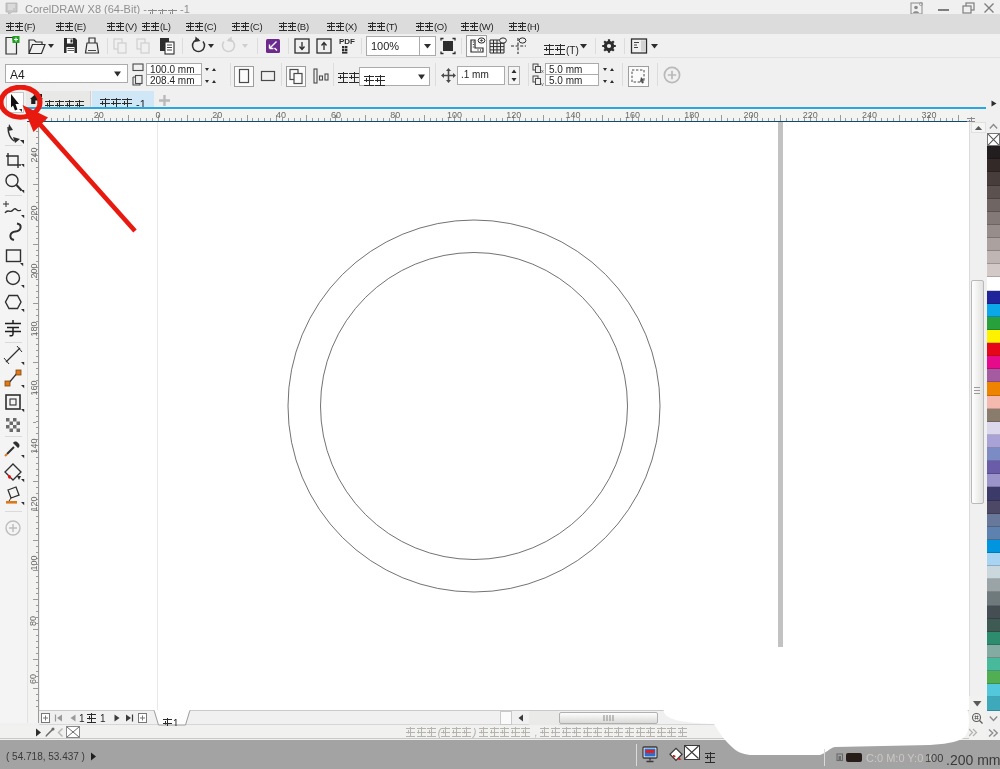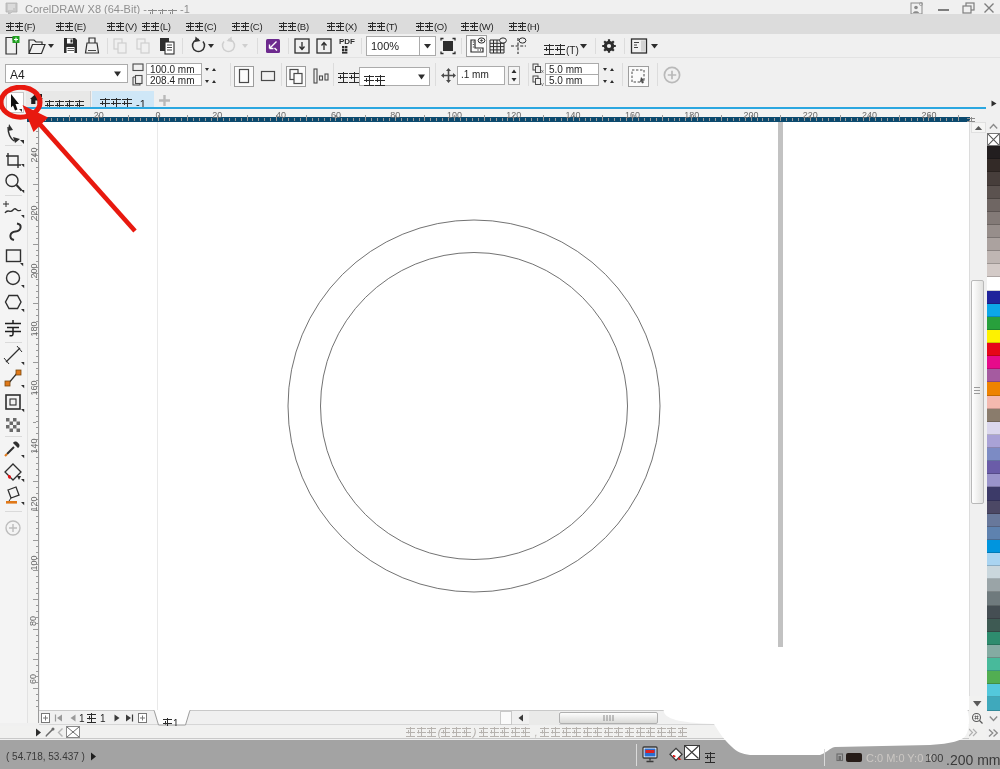--- a/index.html
+++ b/index.html
@@ -296,39 +296,39 @@
     </svg>
 </div>
 
 <div class="abs" style="left:6px;top:92px;width:18px;height:21px;background:#fff;border:1px solid #c6c6c6;z-index:5;"></div>
 <svg class="abs" style="left:6px;top:92px;z-index:6;" width="18" height="21" viewBox="0 0 18 21">
  <path d="M5 2 L13 12 L9.5 12 L11.5 17.5 L9 18.5 L7 13.5 L5 15.5 Z" fill="#111"></path>
  <path d="M13 17 L16 17 L16 20 Z" fill="#333"></path>
 </svg>
 <div class="abs" id="blueline" style="left:26px;top:107px;width:960px;height:2px;background:#2ba7e0;"></div>
 
-<div class="abs" id="hruler" style="left:26px;top:109px;width:944px;height:13px;background:#f3f3f2;border-bottom:5px solid #0c4a6e;">
+<div class="abs" id="hruler" style="left:26px;top:109px;width:944px;height:13px;background:#f3f3f2;border-bottom:1px solid #0c4a6e;">
  <div class="abs" style="left:13.4px;top:9px;width:925px;height:3px;background:repeating-linear-gradient(to right,#9a9a9a 0,#9a9a9a 1px,transparent 1px,transparent 5.93px);"></div>
  <div class="abs" style="left:13.4px;top:6px;width:925px;height:3px;background:repeating-linear-gradient(to right,#9a9a9a 0,#9a9a9a 1px,transparent 1px,transparent 29.65px);"></div>
  <div id="hnums" style="position:absolute;left:0;top:0;height:13px;width:944px;font-size:9px;color:#6a6a6a;">
   <span class="abs" style="left:72.7px;top:1px;transform:translateX(-50%);">20</span>
   <span class="abs" style="left:132px;top:1px;transform:translateX(-50%);">0</span>
   <span class="abs" style="left:191.3px;top:1px;transform:translateX(-50%);">20</span>
   <span class="abs" style="left:255px;top:1px;transform:translateX(-50%);">40</span>
   <span class="abs" style="left:309.9px;top:1px;transform:translateX(-50%);">60</span>
   <span class="abs" style="left:369.2px;top:1px;transform:translateX(-50%);">80</span>
   <span class="abs" style="left:428.5px;top:1px;transform:translateX(-50%);">100</span>
   <span class="abs" style="left:487.8px;top:1px;transform:translateX(-50%);">120</span>
   <span class="abs" style="left:547.1px;top:1px;transform:translateX(-50%);">140</span>
   <span class="abs" style="left:606.4px;top:1px;transform:translateX(-50%);">160</span>
   <span class="abs" style="left:665.7px;top:1px;transform:translateX(-50%);">180</span>
   <span class="abs" style="left:725px;top:1px;transform:translateX(-50%);">200</span>
   <span class="abs" style="left:784.3px;top:1px;transform:translateX(-50%);">220</span>
   <span class="abs" style="left:843.6px;top:1px;transform:translateX(-50%);">240</span>
-  <span class="abs" style="left:902.9px;top:1px;transform:translateX(-50%);">260</span>
+  <span class="abs" style="left:902.9px;top:1px;transform:translateX(-50%);">320</span>
  </div>
  <span class="abs" style="left:941px;top:2px;"><i class="cj s8 mid"></i><i class="cj s8 mid"></i></span>
 </div>
 
 <div class="abs" id="toolbox" style="left:0;top:109px;width:27px;height:614px;background:#f4f4f4;">
 <svg class="abs" style="left:0;top:0;" width="27" height="601" viewBox="0 0 27 601">
  <g fill="none" stroke="#2f2f2f" stroke-width="1.4">
 
   <path d="M8 18 C8 24 10 29 14 32"></path>
   <path d="M9 15 L13 21 L8 22 Z" fill="#2f2f2f" stroke="none"></path>

